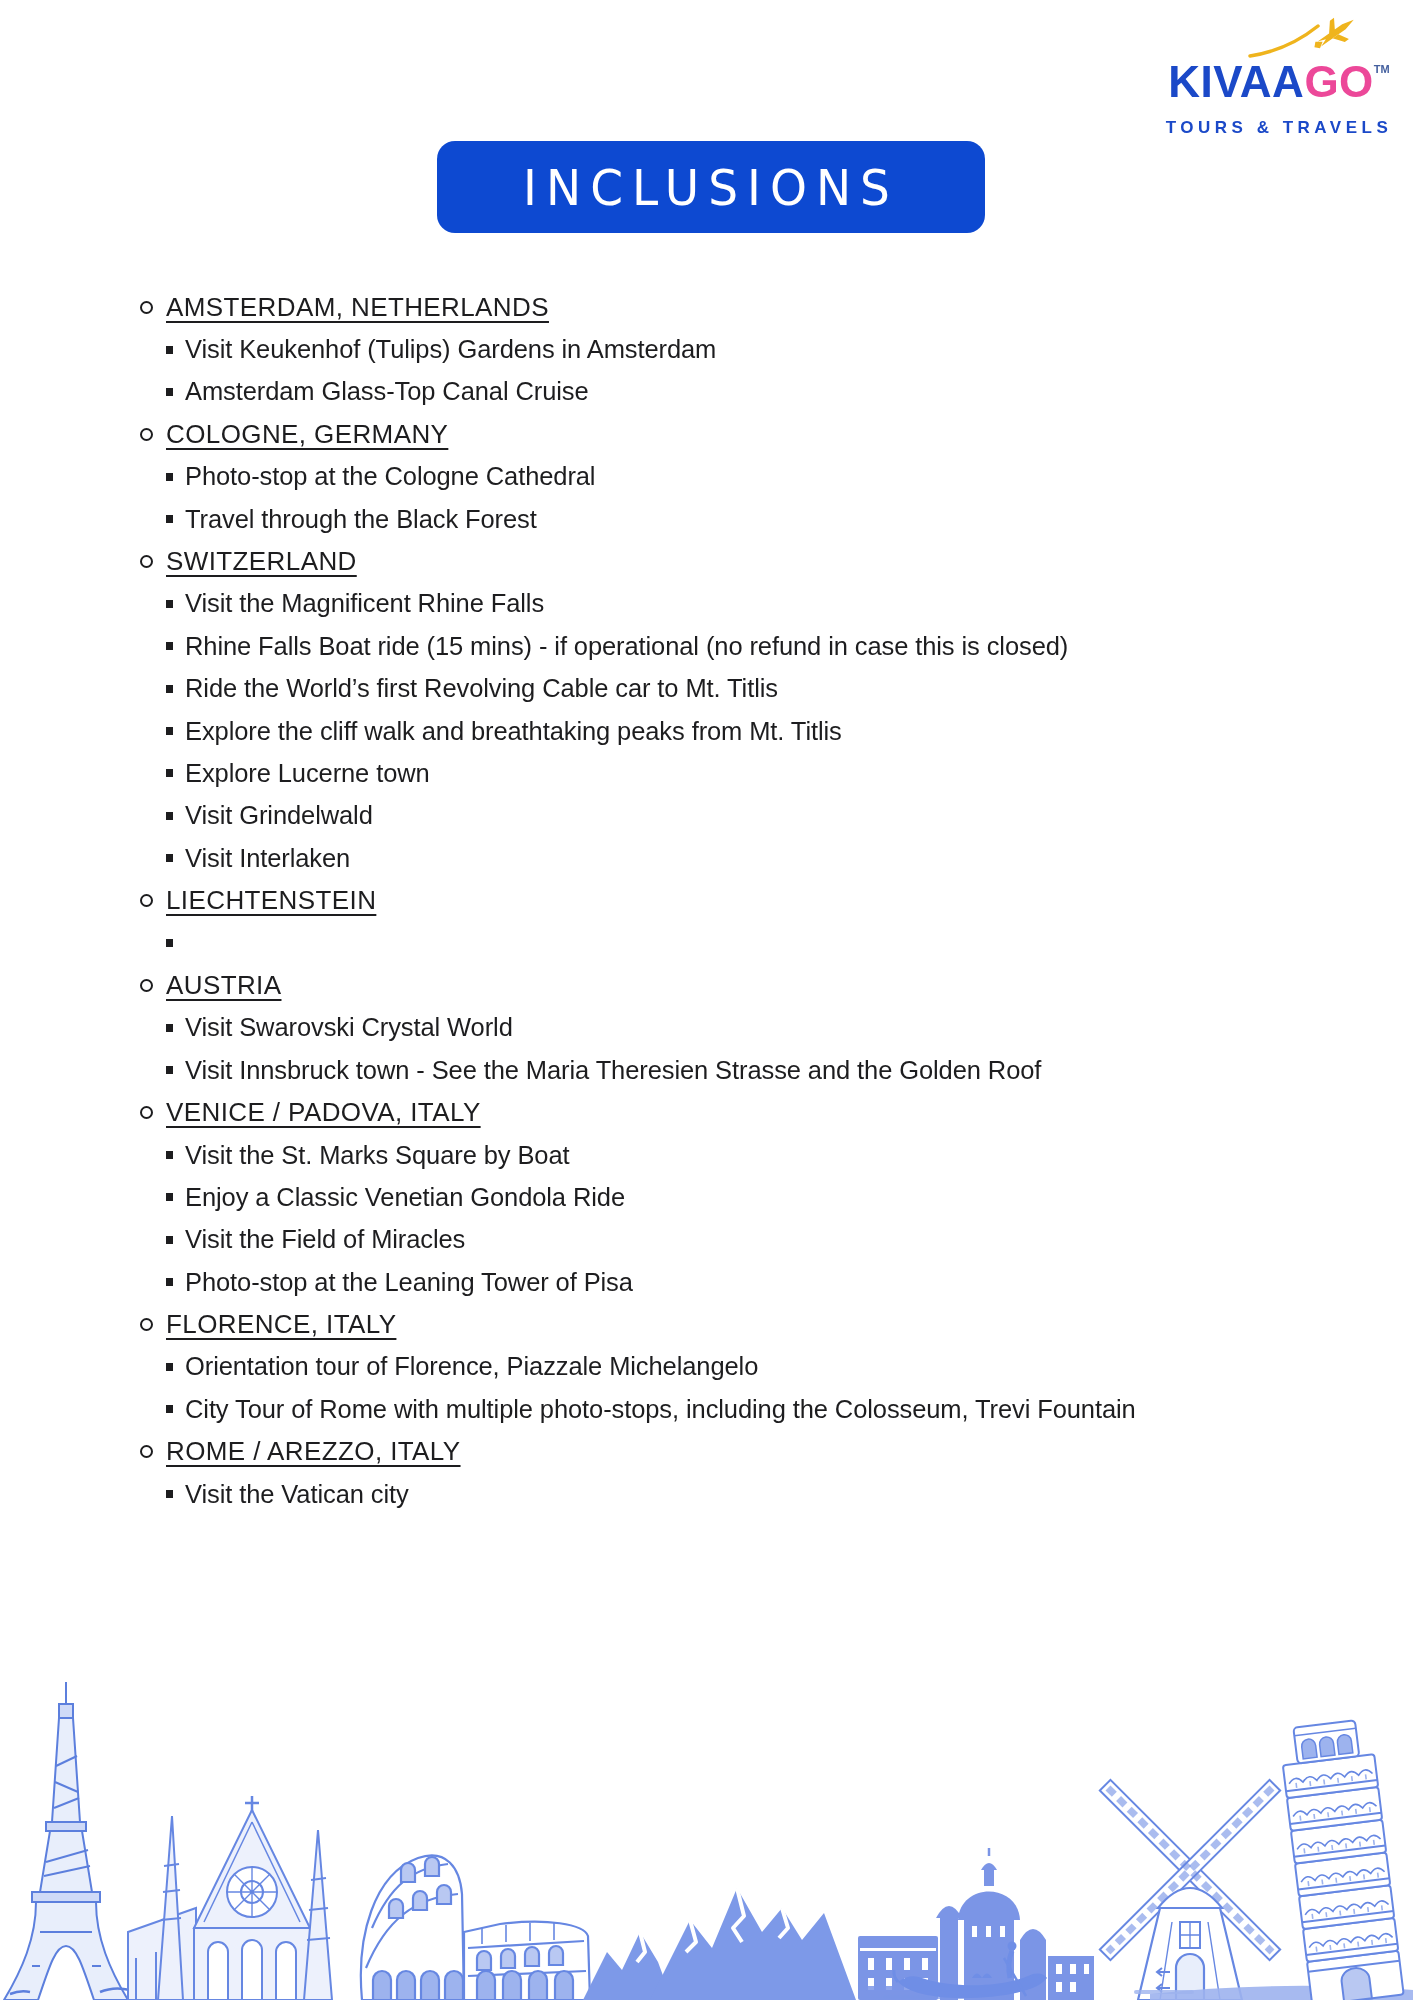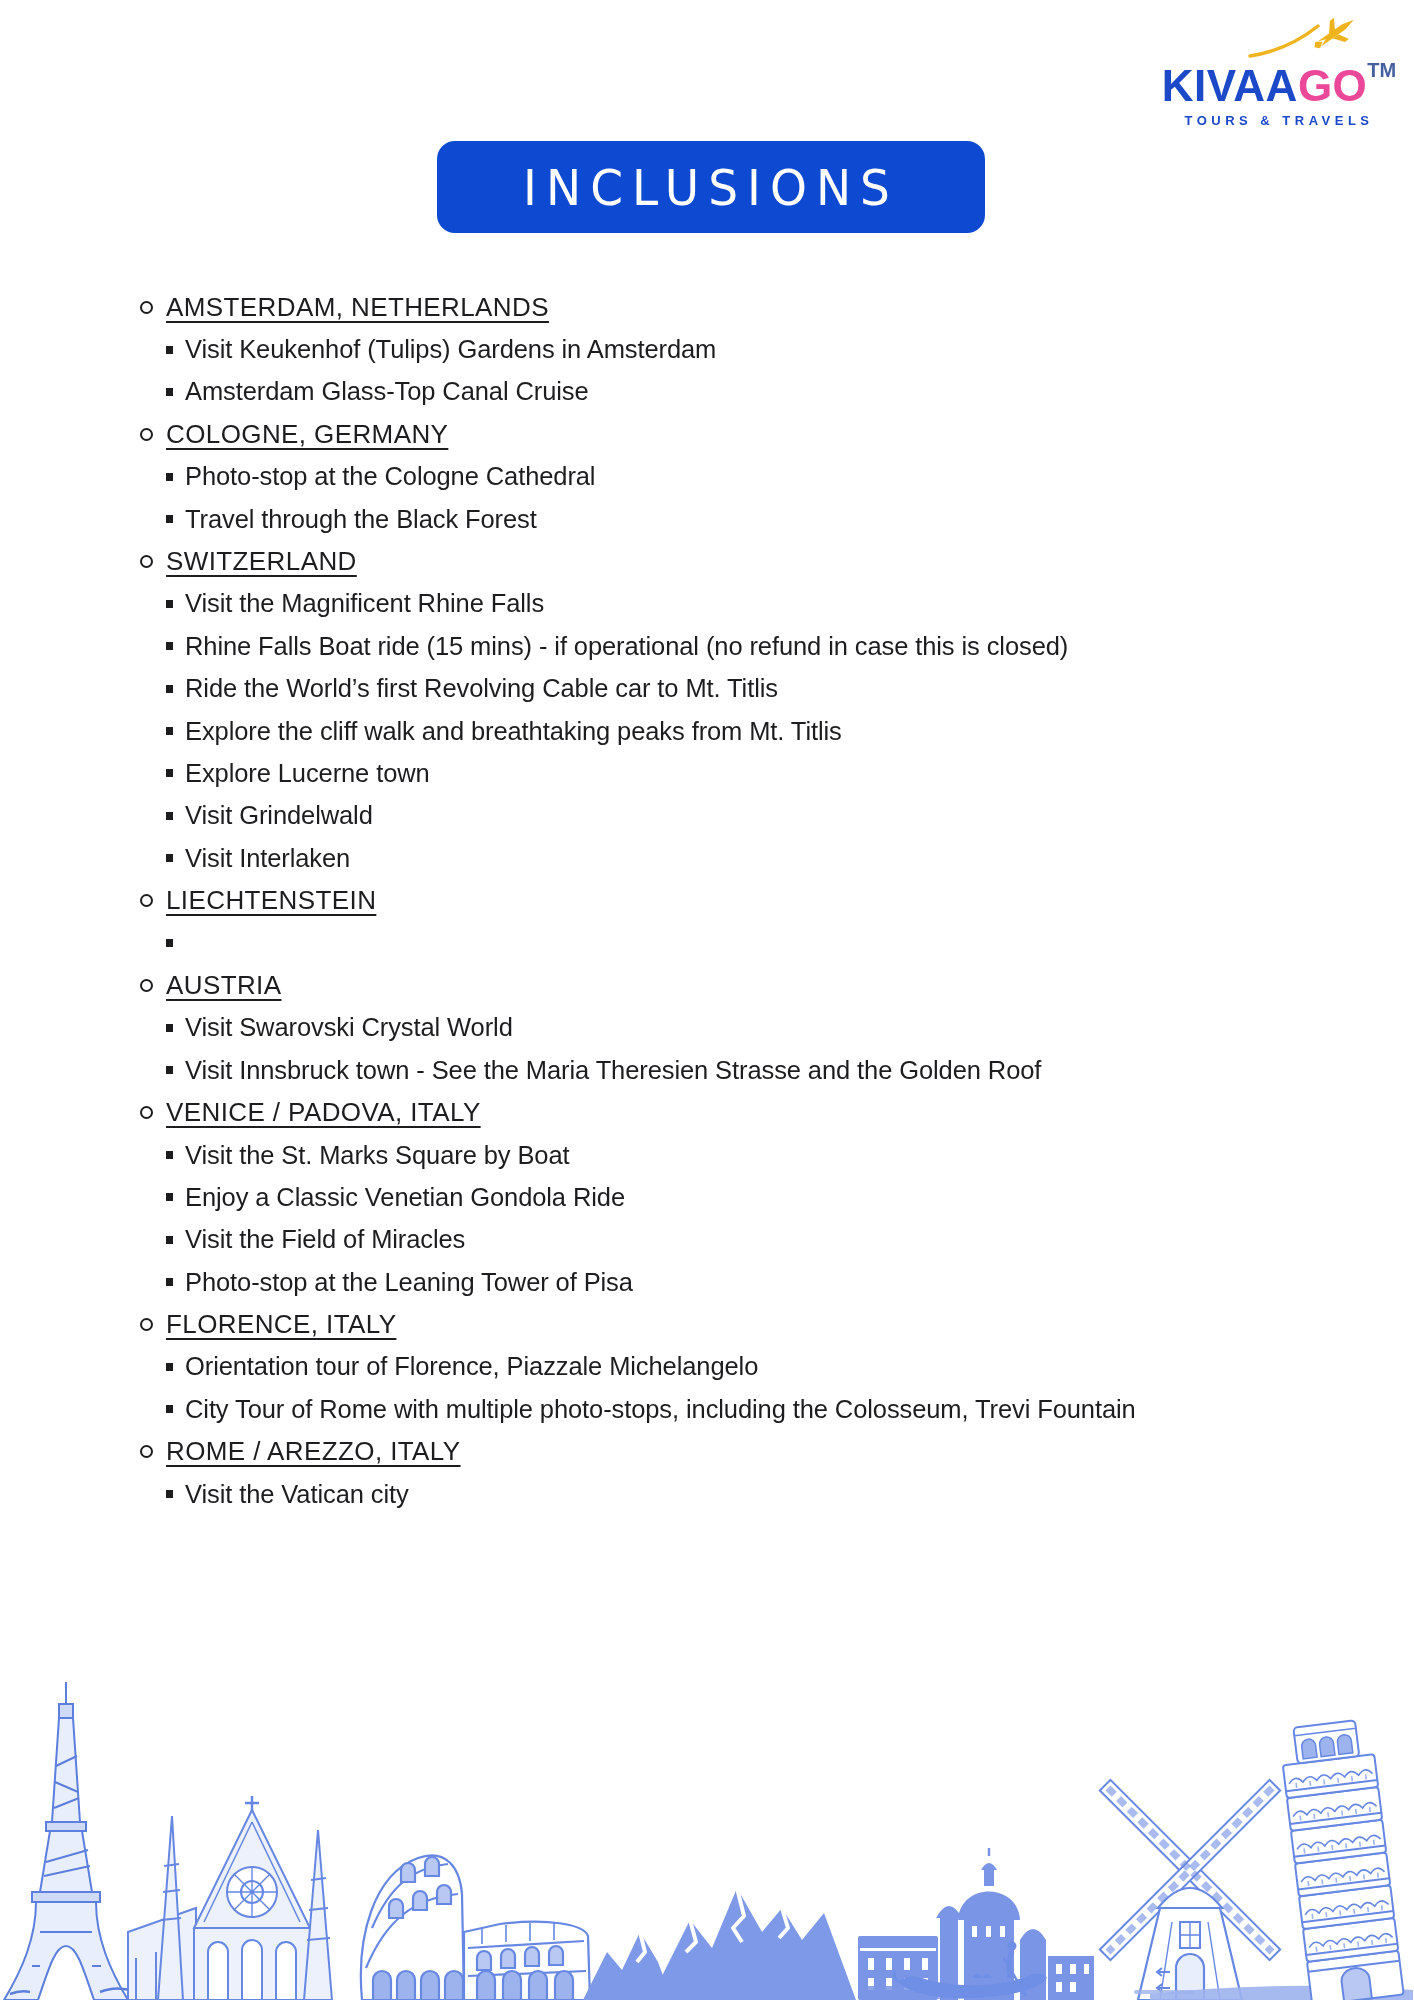--- a/index.html
+++ b/index.html
@@ -6,22 +6,22 @@
   #page{position:relative;width:1414px;height:2000px;background:#ffffff;overflow:hidden;
         font-family:"Liberation Sans",sans-serif;color:#1d1d1f;margin:0 auto;}
 
   
   .logo{position:absolute;left:1148px;top:14px;width:262px;text-align:center;}
   .logo-plane{position:relative;height:46px;}
   .logo-plane svg{position:absolute;left:98px;top:0;}
   .brand{font-size:44px;font-weight:bold;line-height:1;letter-spacing:.5px;white-space:nowrap;}
   .brand .b1{color:#1b49c8;}
   .brand .b2{color:#ffc10e;}
-  .brand .tm{font-size:20px;font-weight:bold;color:#44609f;vertical-align:24px;letter-spacing:0;}
-  .tagline{margin-top:5px;font-size:13px;font-weight:bold;letter-spacing:4.5px;color:#1b49c8;white-space:nowrap;}
+  .brand .tm{font-size:11px;font-weight:bold;color:#44609f;vertical-align:24px;letter-spacing:0;}
+  .tagline{margin-top:14px;font-size:17px;font-weight:bold;letter-spacing:4.5px;color:#1b49c8;white-space:nowrap;}
 
   
   .badge{position:absolute;left:437px;top:141px;width:548px;height:92px;border-radius:18px;
          background:#0d49d1;display:flex;align-items:center;justify-content:center;}
   .badge .t{color:#ffffff;font-size:47px;letter-spacing:9px;font-weight:400;
             font-family:"DejaVu Sans",sans-serif;transform:scaleY(1.04);}
 
   
   .list{position:absolute;left:0;top:286px;width:1414px;}
   .row{display:flex;align-items:center;height:42.4px;white-space:nowrap;}

